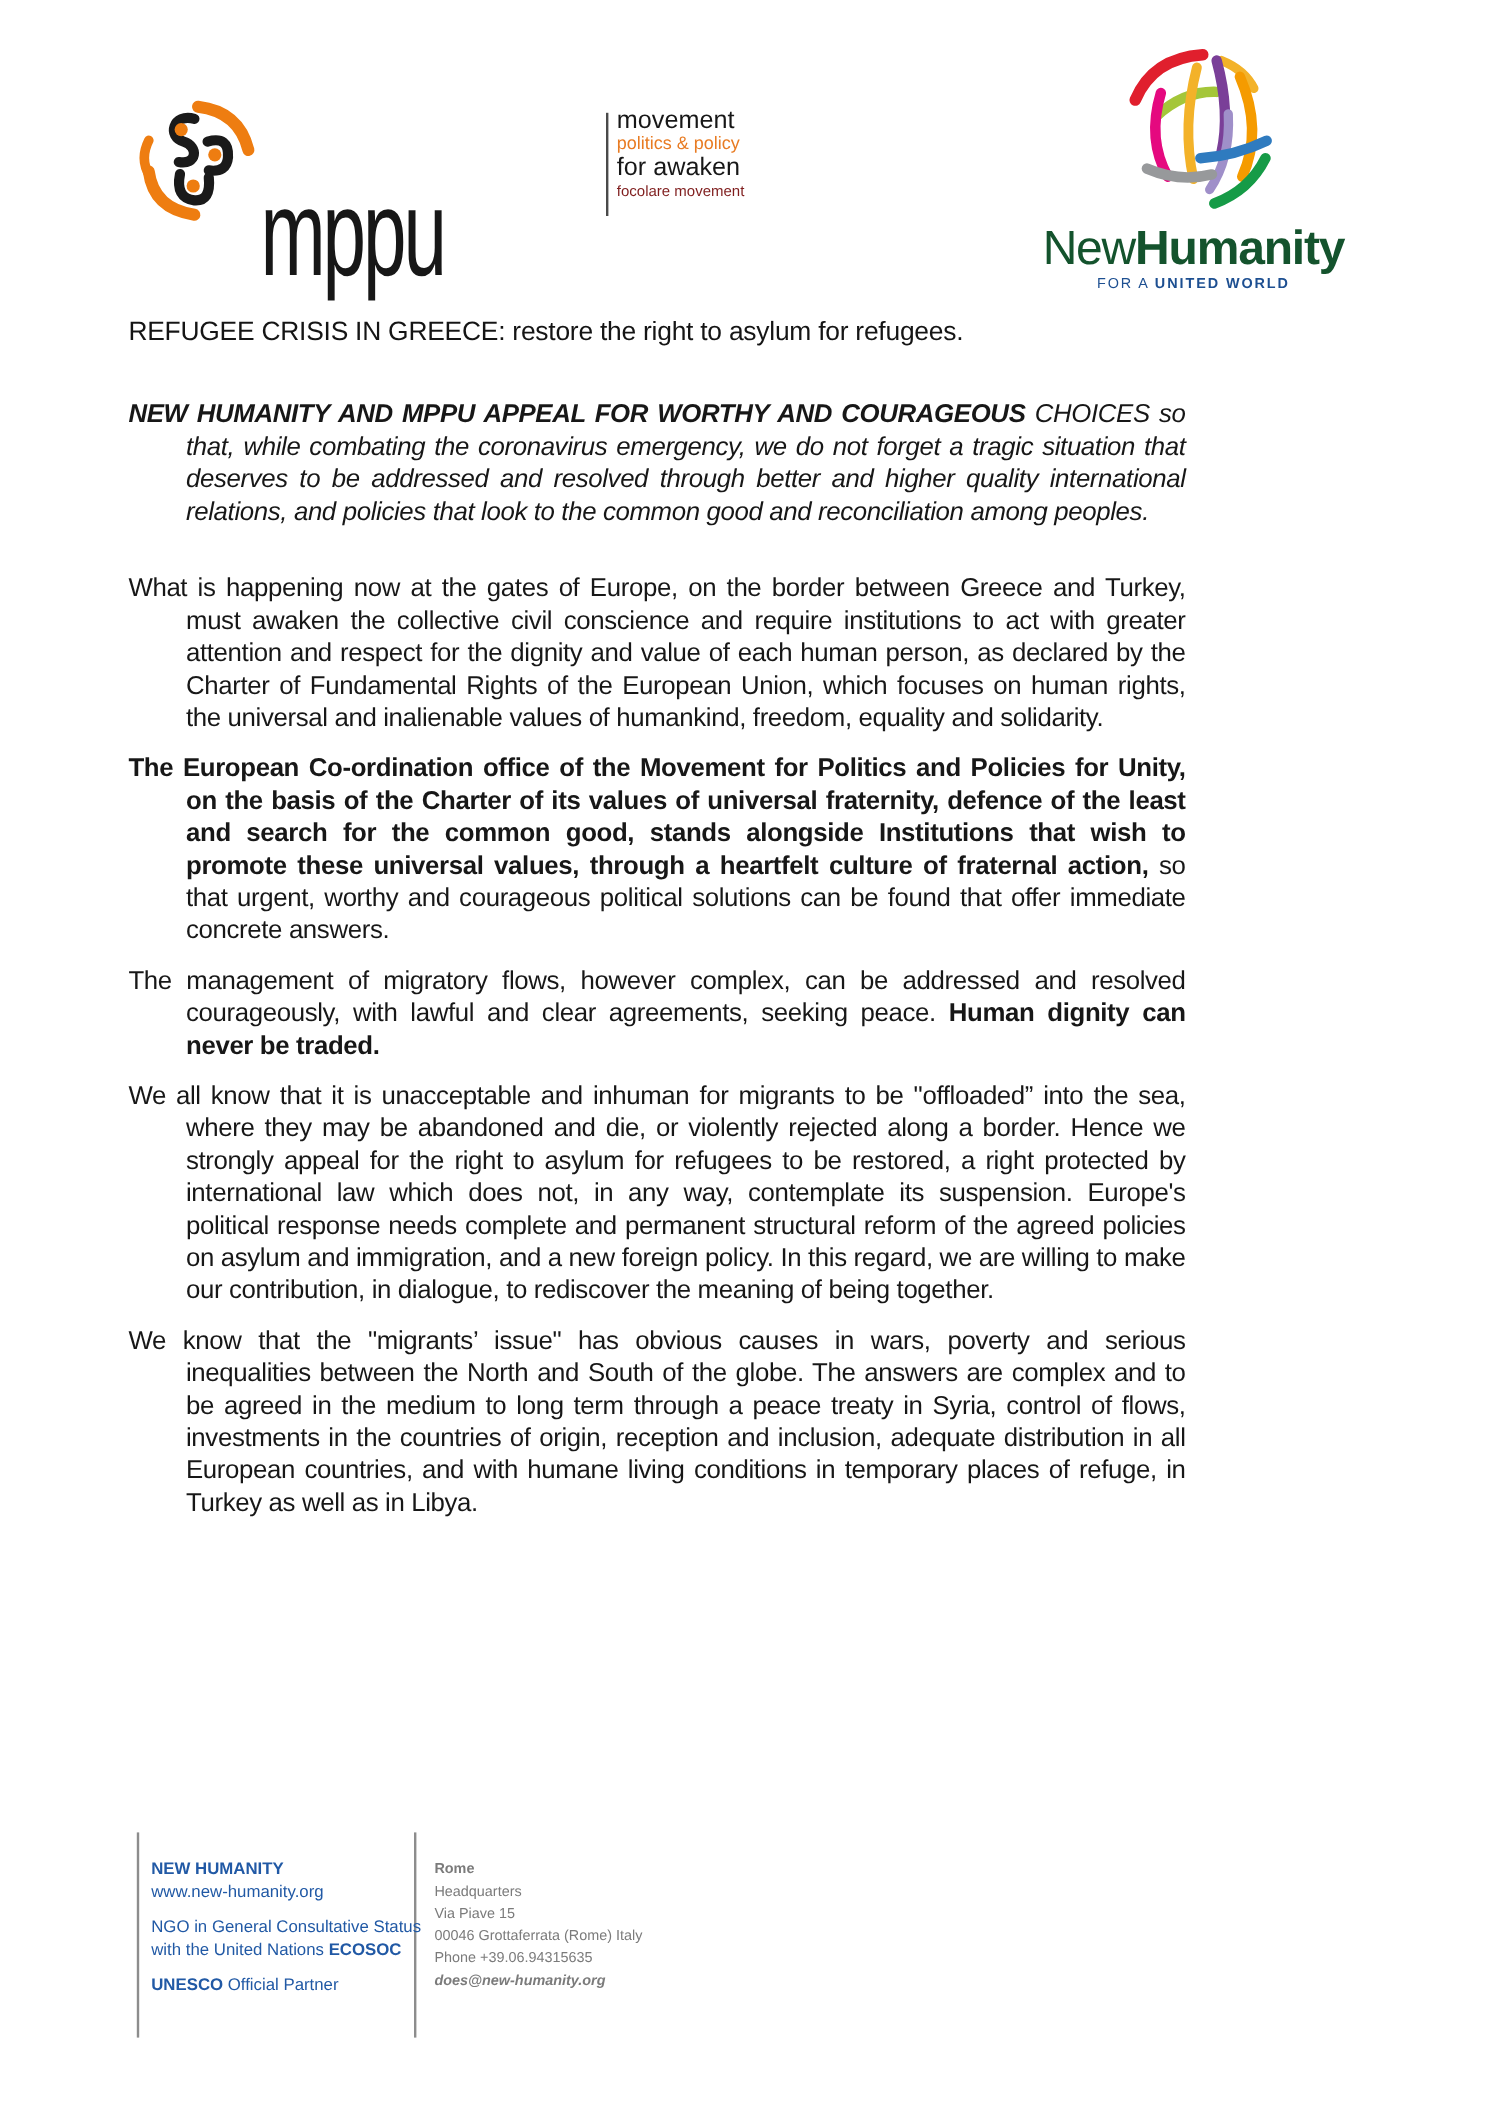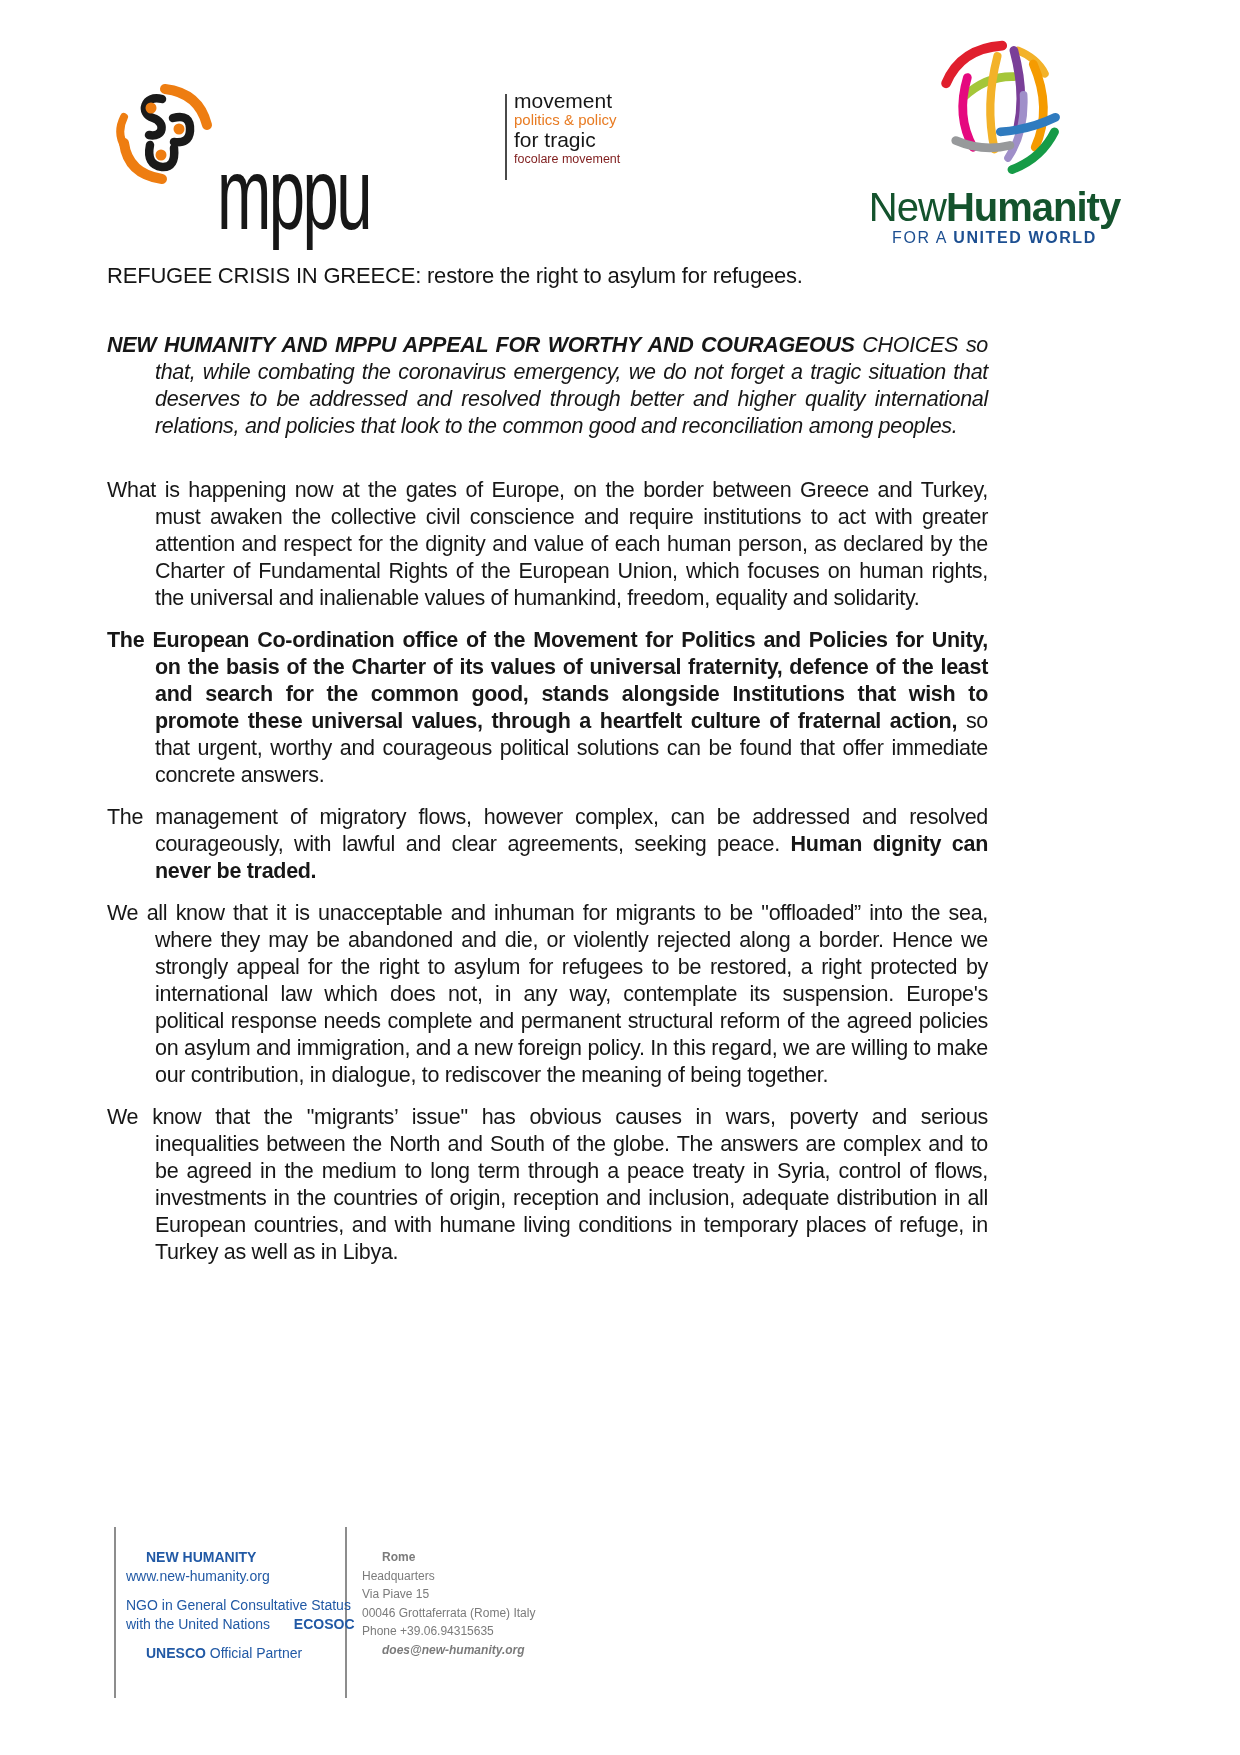--- a/index.html
+++ b/index.html
@@ -22,42 +22,42 @@
   .mppu-tag .t2 { font-size:15px; line-height:16px; color:#e87b22; }
   .mppu-tag .t3 { font-size:21px; line-height:23px; color:#171717; }
   .mppu-tag .t4 { font-size:12.5px; line-height:17px; color:#7f1d1d; }
 
   
   .nh { position:absolute; left:862px; top:34px; width:265px; text-align:center; }
   .nh-globe { display:block; margin:0 auto; }
   .nh-word { font-size:40px; line-height:42px; letter-spacing:-1px; color:#14532d; white-space:nowrap; }
   .nh-word .light { font-weight:400; }
   .nh-word .heavy { font-weight:700; }
-  .nh-tag { font-size:16px; letter-spacing:1.6px; color:#1d4f91; margin-top:1px; white-space:nowrap; }
+  .nh-tag { font-size:12px; letter-spacing:1.6px; color:#1d4f91; margin-top:1px; white-space:nowrap; }
   .nh-tag .heavy { font-weight:700; }
 
   
   .content { position:absolute; left:107px; top:263px; width:897px; }
   .doc-title { font-size:22px; font-weight:400; letter-spacing:-0.2px; margin:0 0 43px 0; color:#151515; }
   .para {
     margin:0 16px 15px 0; font-size:21.5px; line-height:27px; letter-spacing:-0.3px;
     text-align:justify; padding-left:48px; text-indent:-48px; color:#171717;
   }
   .para.italic { font-style:italic; margin-bottom:37px; }
   .para .b { font-weight:700; }
 
   
   .footer-line-v { position:absolute; width:2px; background:#8d8d8d; }
   .fl-1 { left:114px; top:1527px; height:171px; }
   .fl-2 { left:345px; top:1527px; height:171px; }
   .footer-left { position:absolute; left:126px; top:1548px; width:210px; color:#2159a5; font-size:14px; line-height:19px; }
   .footer-right { position:absolute; left:362px; top:1548px; width:300px; color:#7b7b7b; font-size:12px; line-height:18.5px; }
   .f-line { white-space:nowrap; }
   .f-line.gap { margin-top:10px; }
-  .f-line .b { font-weight:700;margin-left:20px; }
+  .f-line .b { font-weight:700; }
   .f-line .i { font-style:italic; }
 </style>
 </head>
 <body>
 
 <div class="page">
 
   <div class="mppu">
     <svg class="mppu-icon" width="105" height="105" viewBox="0 0 105 105">
       <g fill="none" stroke-linecap="round">
@@ -70,21 +70,21 @@
       </g>
       <circle cx="38" cy="26" r="5.5" fill="#ee7d11"></circle>
       <circle cx="66" cy="47" r="5.5" fill="#ee7d11"></circle>
       <circle cx="48" cy="73" r="5.5" fill="#ee7d11"></circle>
     </svg>
     <div class="mppu-word">mppu</div>
     <div class="mppu-sep"></div>
     <div class="mppu-tag">
       <div class="t1">movement</div>
       <div class="t2">politics &amp; policy</div>
-      <div class="t3">for tragic</div>
+      <div class="t3">for awaken</div>
       <div class="t4">focolare movement</div>
     </div>
   </div>
 
   <div class="nh">
     <svg class="nh-globe" width="155" height="152" viewBox="0 0 160 155">
       <g fill="none" stroke-linecap="round">
         <path d="M 30 50 Q 45 14 88 11" stroke="#e01f2d" stroke-width="10"></path>
         <path d="M 104 16 Q 124 24 132 40" stroke="#f3b229" stroke-width="8"></path>
         <path d="M 48 64 Q 72 42 100 43" stroke="#a4c639" stroke-width="9"></path>

